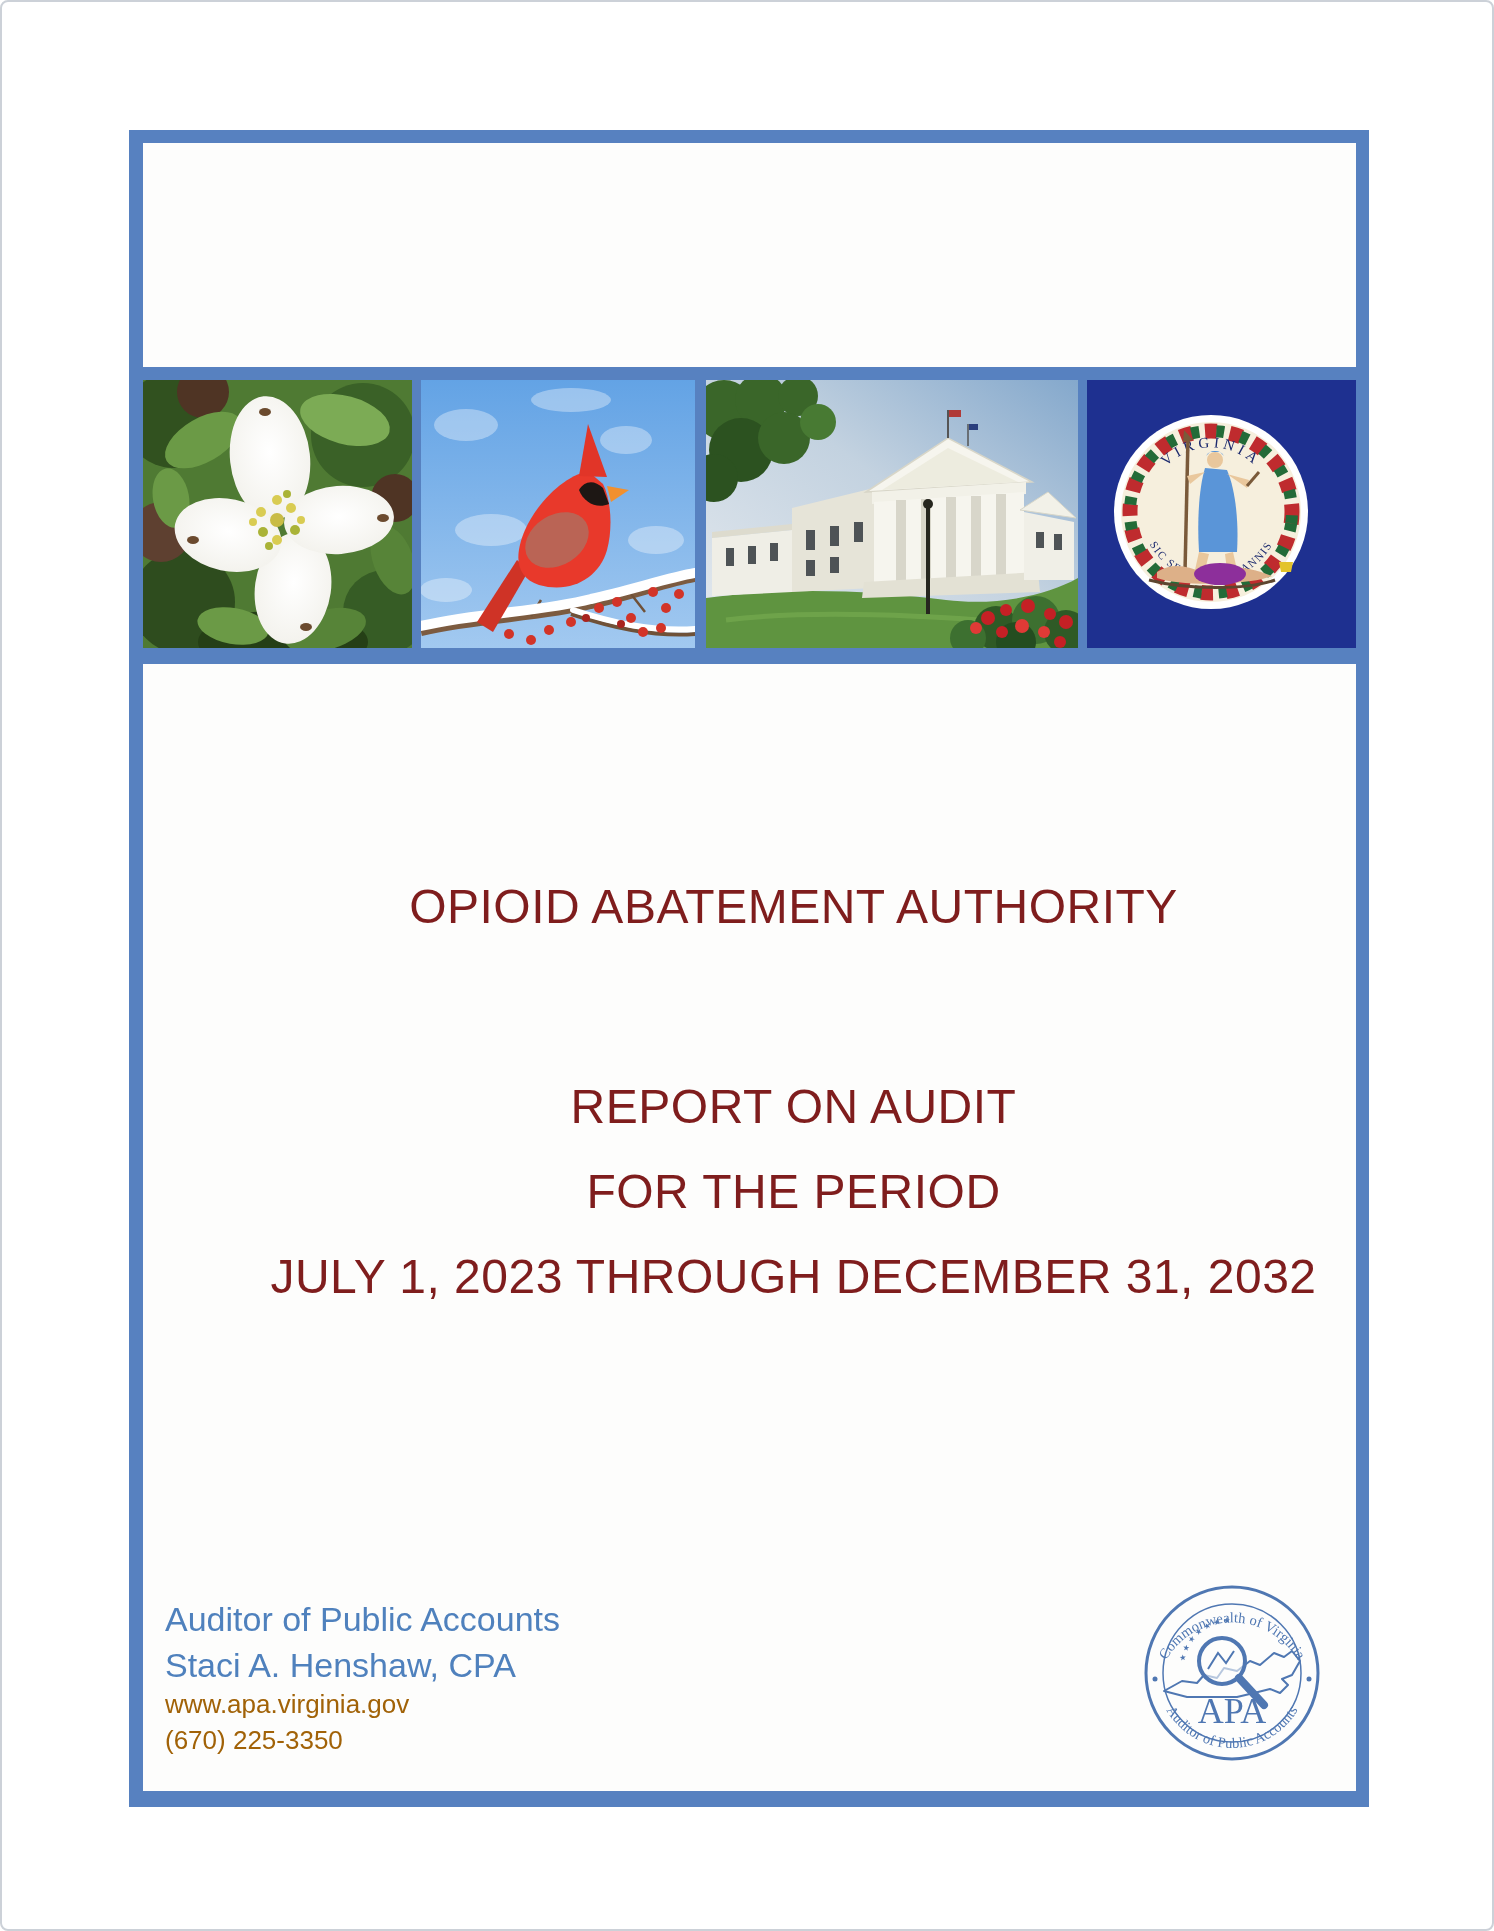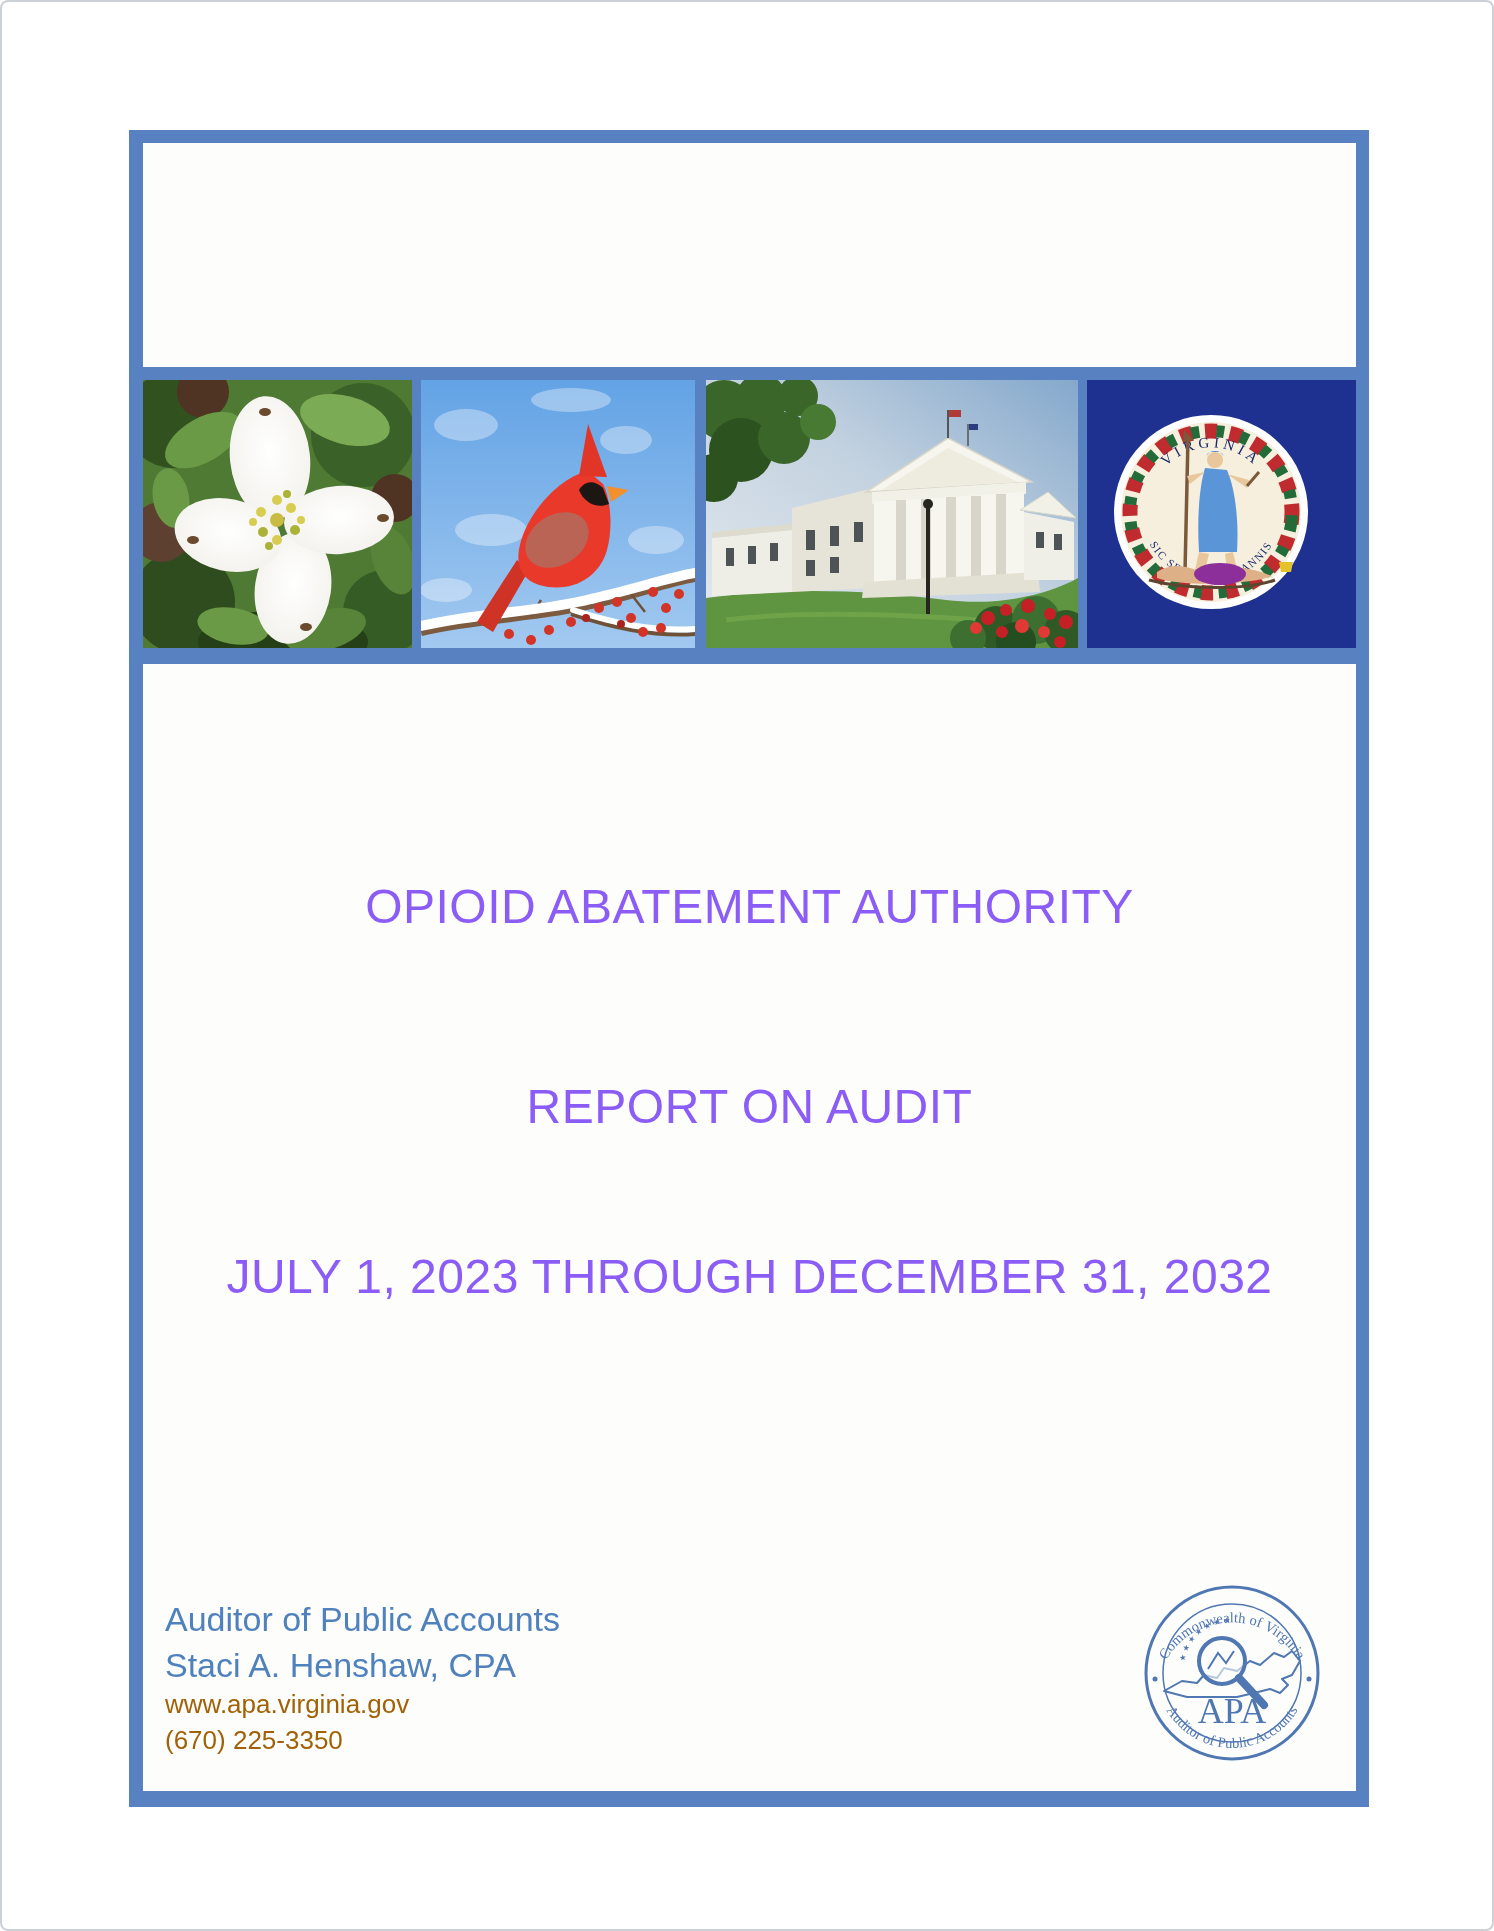--- a/index.html
+++ b/index.html
@@ -28,24 +28,25 @@
   .photo-cardinal{left:292px;width:274px;}
   .photo-capitol{left:577px;width:372px;}
   .photo-flag{left:958px;width:269px;}
   .main-box{
     position:absolute;left:14px;top:534px;width:1213px;height:1127px;
     background:#fdfdfc;
   }
   .blue-line{
     position:absolute;left:0;width:100%;
     text-align:center;
-    color:#8b5cf6;
+    color:#7f1d1d;
     font-size:48px;line-height:60px;
     letter-spacing:0.5px;
     white-space:nowrap;
+    padding-left:44px;
   }
   .t-title{top:213px;}
   .t-line2{top:413px;}
   .t-line3{top:498px;}
   .t-line4{top:583px;}
   .footer-big{
     position:absolute;left:22px;
     color:#4F81BD;font-size:34px;line-height:44px;white-space:nowrap;
   }
   .footer-small{
@@ -280,20 +281,21 @@
           <ellipse cx="133" cy="194" rx="26" ry="11" fill="#8d2f9b"></ellipse>
           <polygon points="192,182 206,182 204,192 194,192" fill="#e3c32b"></polygon>
           <path d="M62,200 C100,210 160,210 188,200" fill="none" stroke="#5d4630" stroke-width="3"></path>
         </g>
       </svg>
     </div>
 
     <div class="main-box">
       <div class="blue-line t-title">OPIOID ABATEMENT AUTHORITY</div>
       <div class="blue-line t-line2">REPORT ON AUDIT</div>
+      <div class="blue-line t-line3">FOR THE PERIOD</div>
       <div class="blue-line t-line4">JULY 1, 2023 THROUGH DECEMBER 31, 2032</div>
 
       <div class="footer-big f-agency">Auditor of Public Accounts</div>
       <div class="footer-big f-auditor">Staci A. Henshaw, CPA</div>
       <div class="footer-small f-web">www.apa.virginia.gov</div>
       <div class="footer-small f-phone">(670) 225-3350</div>
 
       <svg class="apa-seal" viewBox="0 0 180 180">
         <defs>
           <path id="sealTopArc" d="M 15,103 A 76,76 0 0 1 165,103"></path>

